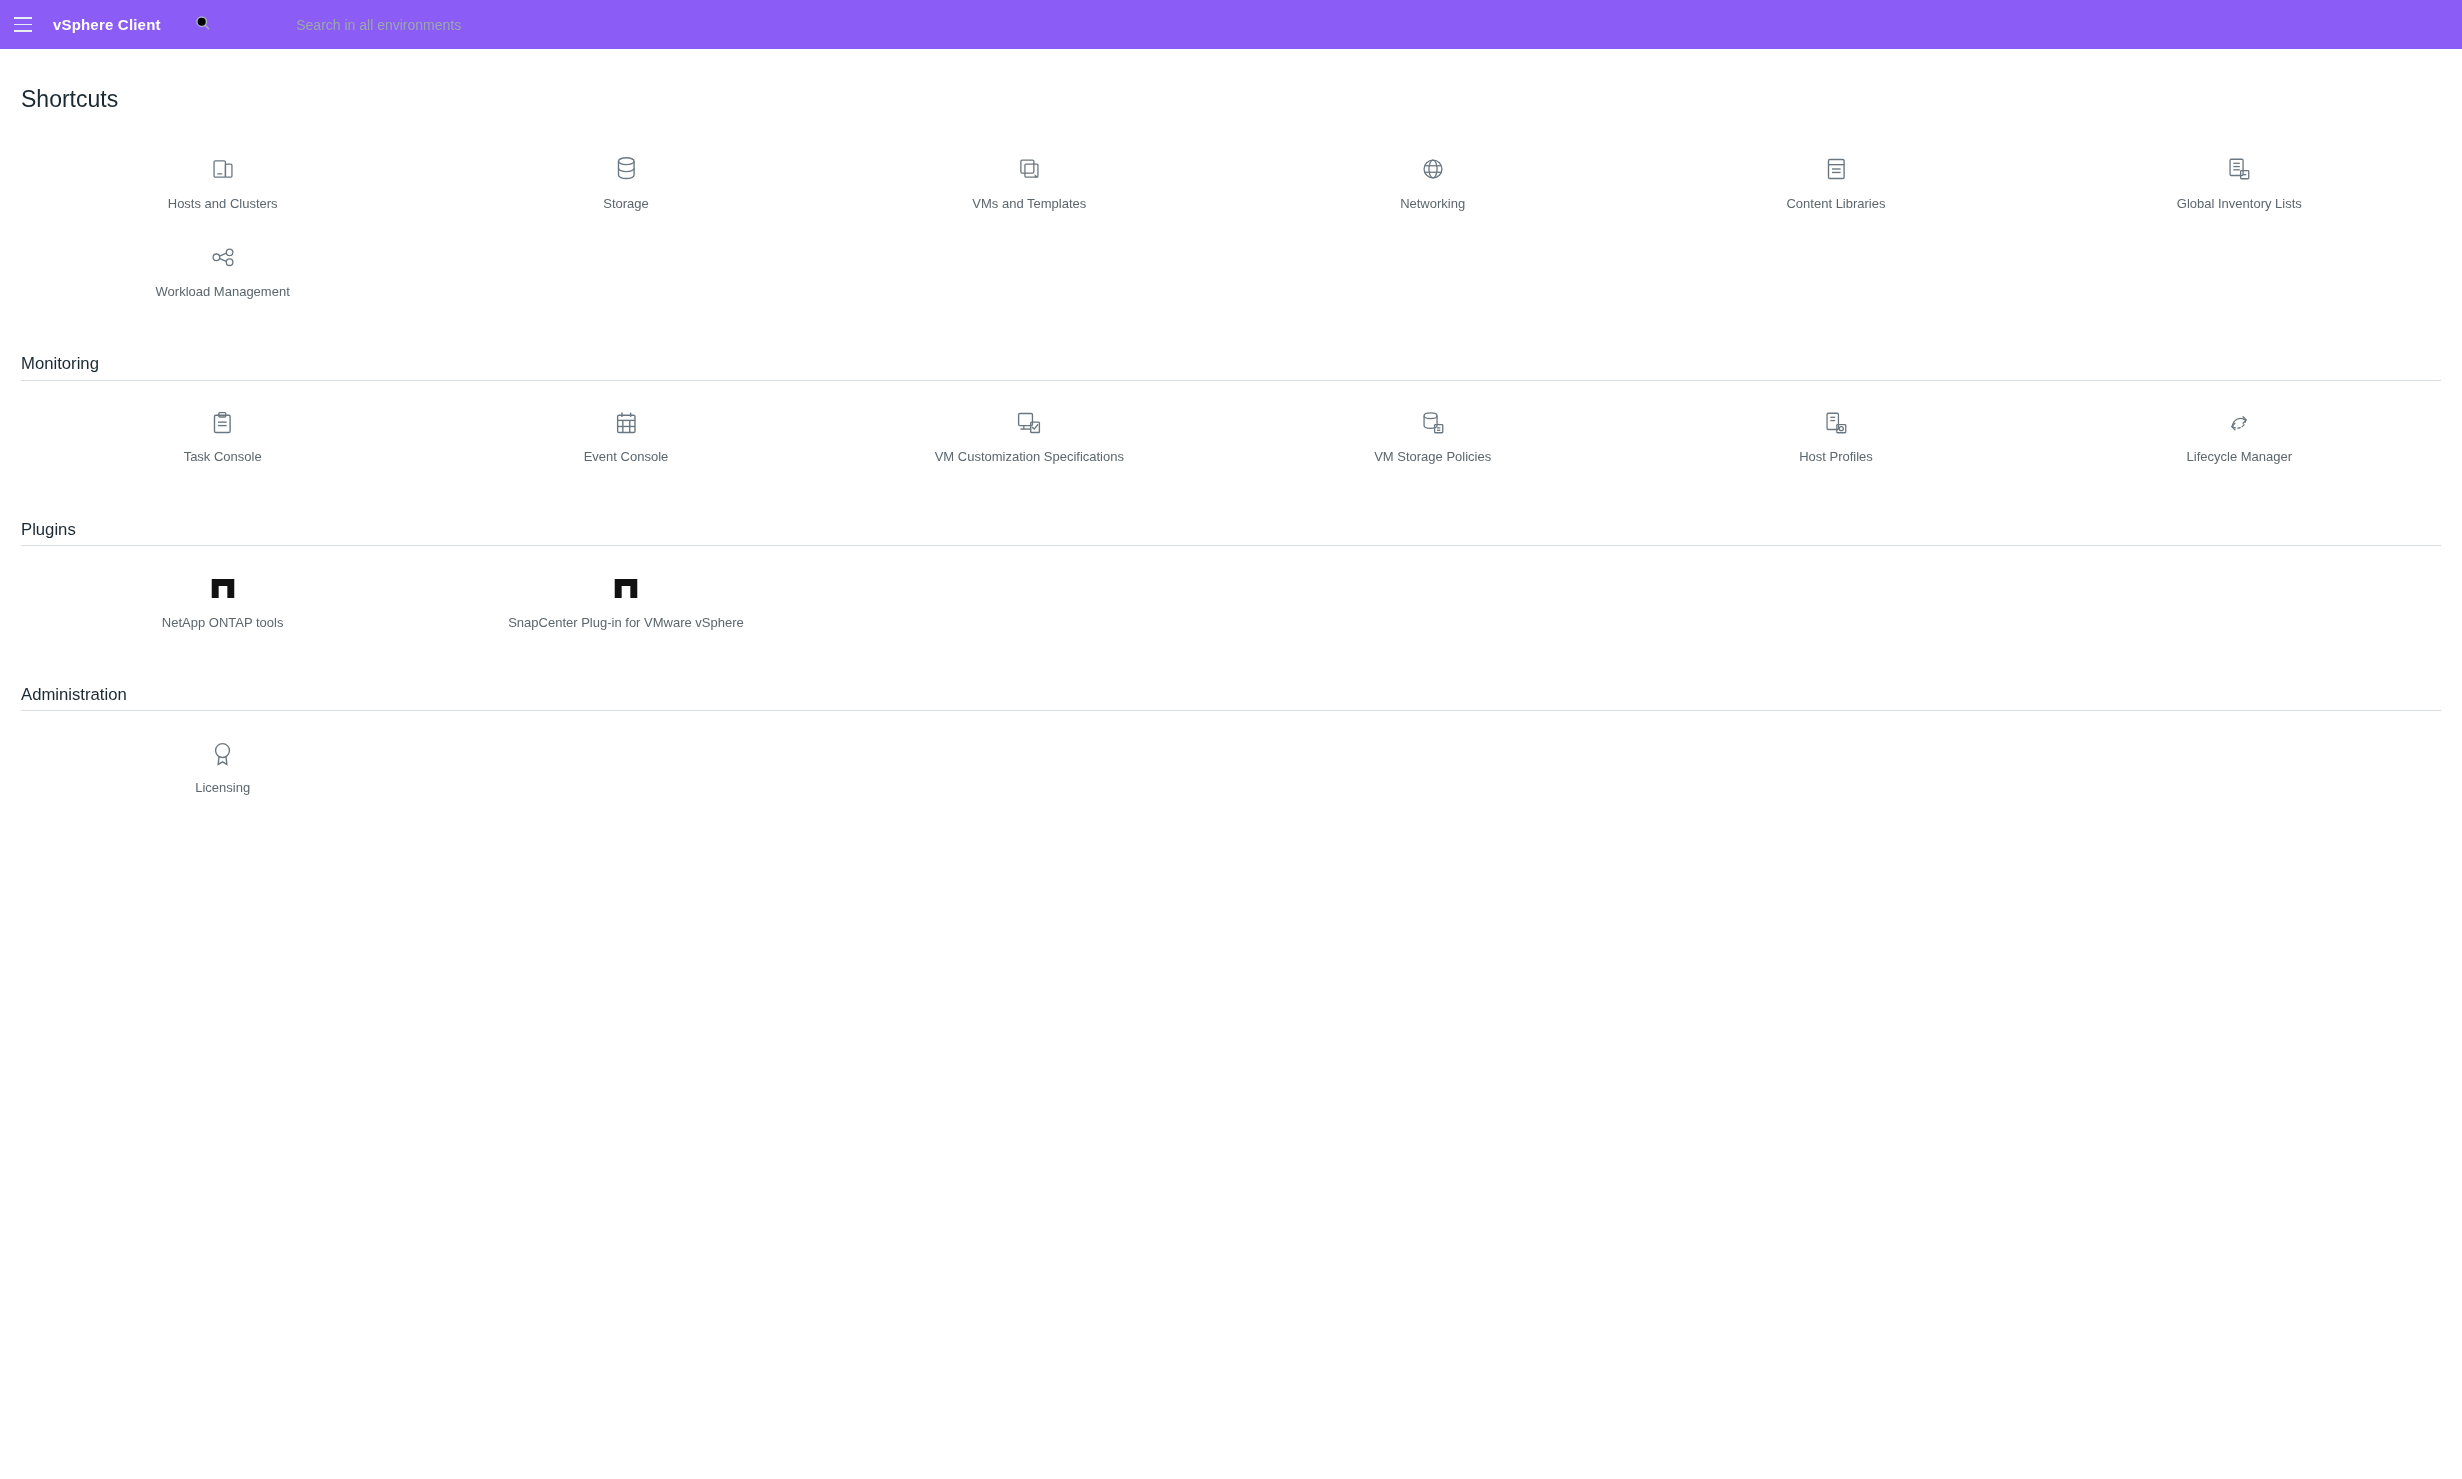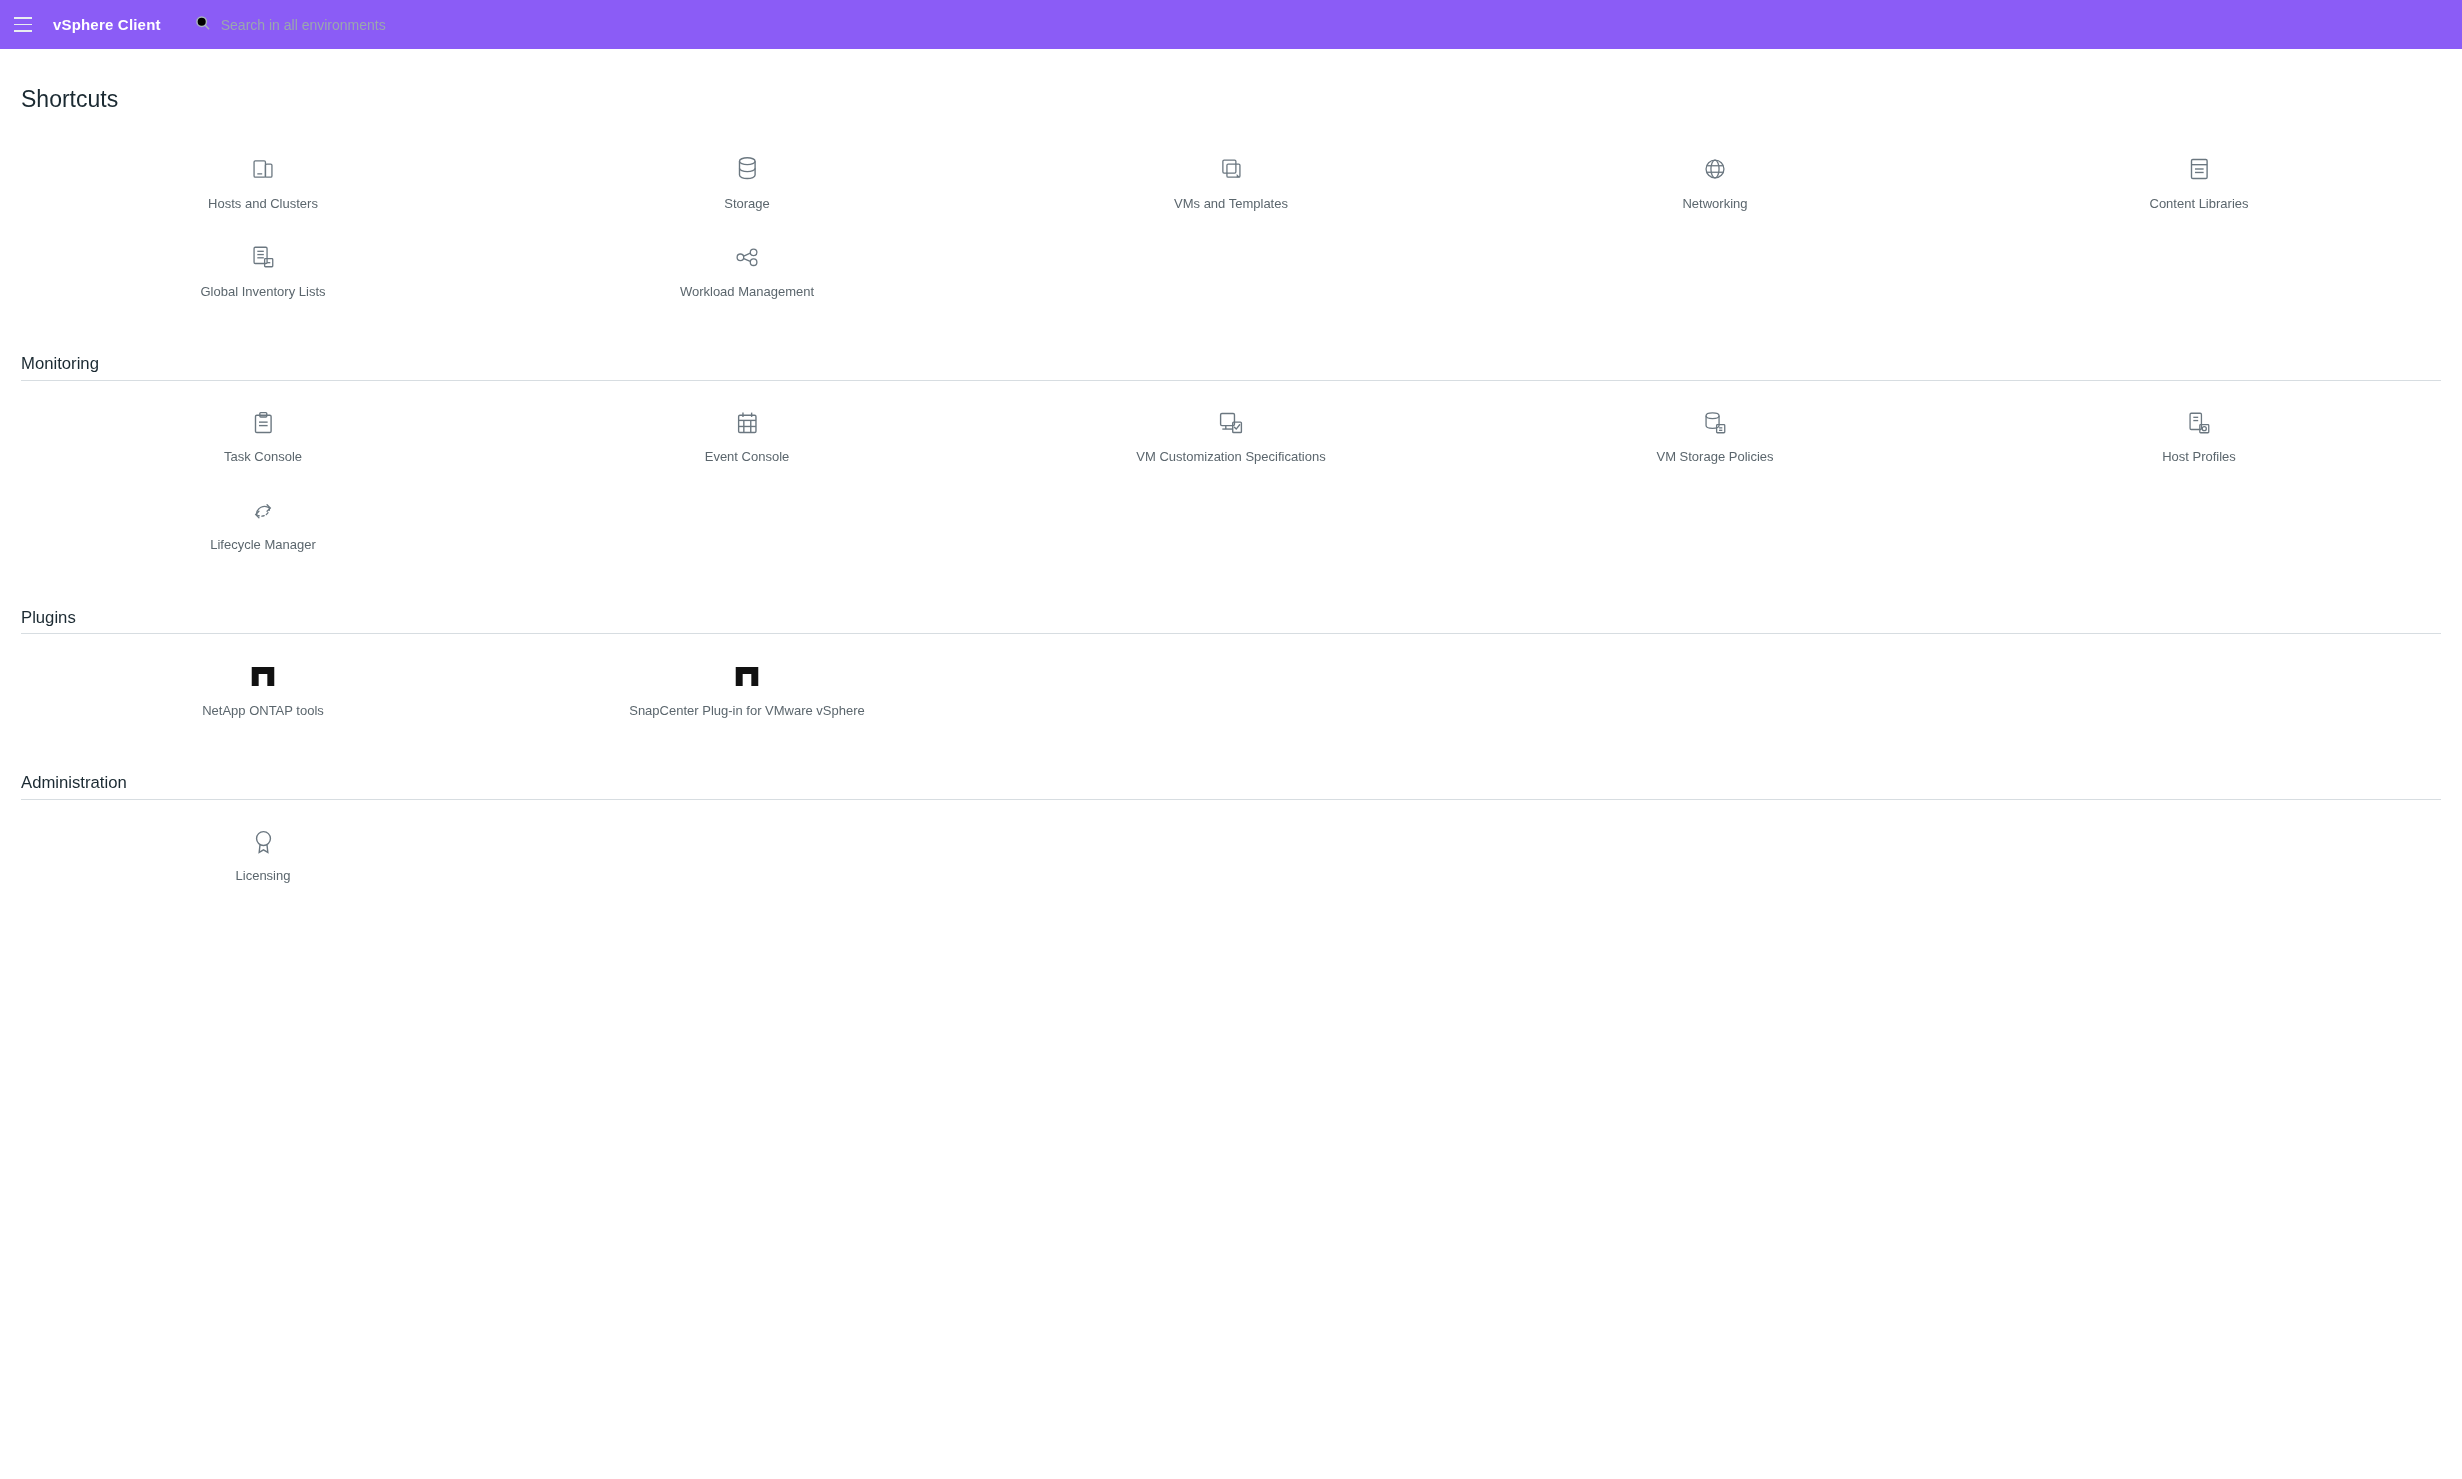--- a/index.html
+++ b/index.html
@@ -45,20 +45,21 @@
       margin-left: 17.6px;
     }
     .search-icon svg { stroke: #a8b4bc; }
     .search-input {
       background: transparent;
       border: none;
       outline: none;
       color: #e8edf0;
       font-size: 14px;
       width: 316px;
+      text-align: center;
     }
     .search-input::placeholder { color: #9aa7ae; }
     .main {
       padding: 37px 21px 53px 21px;
     }
     h1.page-title {
       font-size: 23px;
       font-weight: 400;
       color: #1b2a32;
       margin-bottom: 30px;
@@ -67,21 +68,21 @@
       font-size: 16.7px;
       font-weight: 400;
       color: #1b2a32;
       padding-bottom: 5.3px;
       border-bottom: 0.9px solid #d7dde1;
       margin-bottom: 16px;
     }
     .section { margin-bottom: 42px; }
     .grid {
       display: grid;
-      grid-template-columns: repeat(5, 1fr);
+      grid-template-columns: repeat(6, 1fr);
       gap: 7px 0;
     }
     .tile {
       padding: 8.8px 16px 12.3px 16px;
       display: flex;
       flex-direction: column;
       align-items: center;
       text-align: center;
       cursor: pointer;
     }

